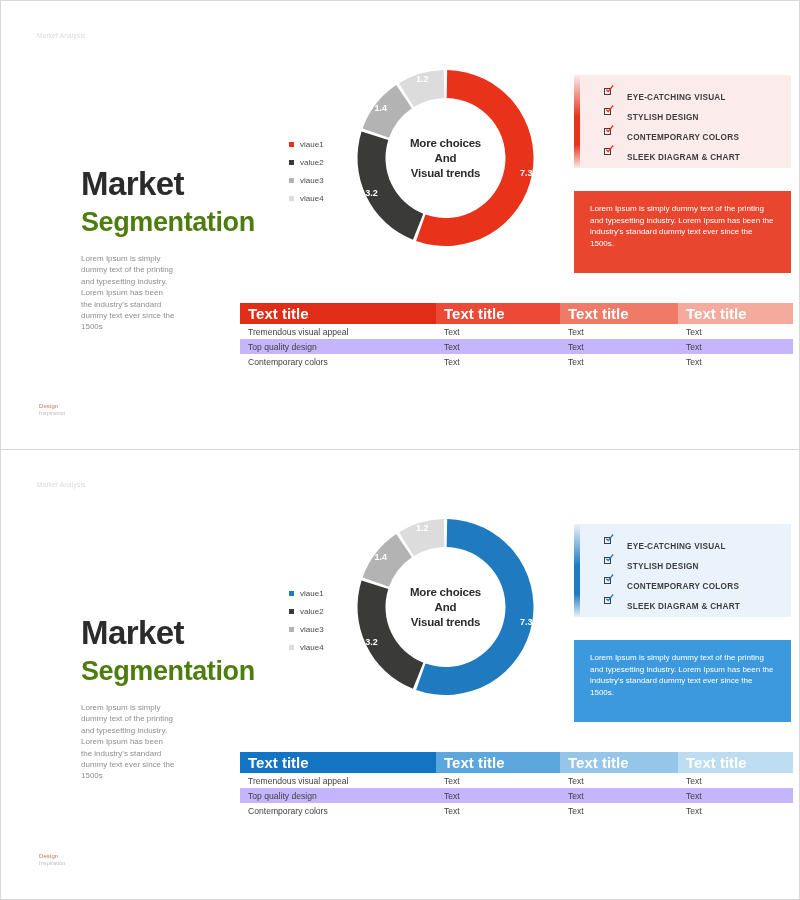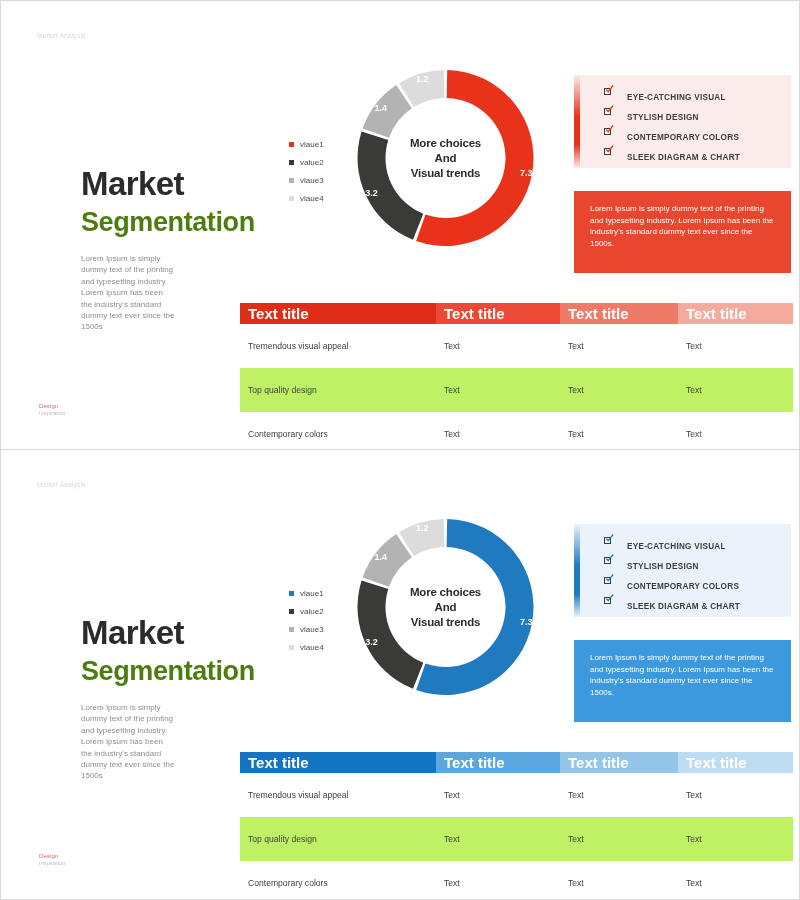--- a/index.html
+++ b/index.html
@@ -103,22 +103,22 @@
   }
 
   
   .tbl{position:absolute;left:239px;top:302px;width:553px;}
   .tbl-head{display:flex;height:21px;}
   .th{
     display:flex;align-items:center;
     font-size:15px;font-weight:700;color:#ffffff;
     padding-left:8px;box-sizing:border-box;
   }
-  .tbl-row{display:flex;height:44px;align-items:center;}
-  .tbl-row.alt{background:#bef264;}
+  .tbl-row{display:flex;height:15px;align-items:center;}
+  .tbl-row.alt{background:#c4b5fd;}
   .td{
     font-size:8.6px;color:#3f3f3f;padding-left:8px;box-sizing:border-box;
     display:flex;align-items:center;height:100%;
   }
   .c0{width:196px;}
   .c1{width:124px;}
   .c2{width:118px;}
   .c3{width:115px;}
 </style>
 </head>

